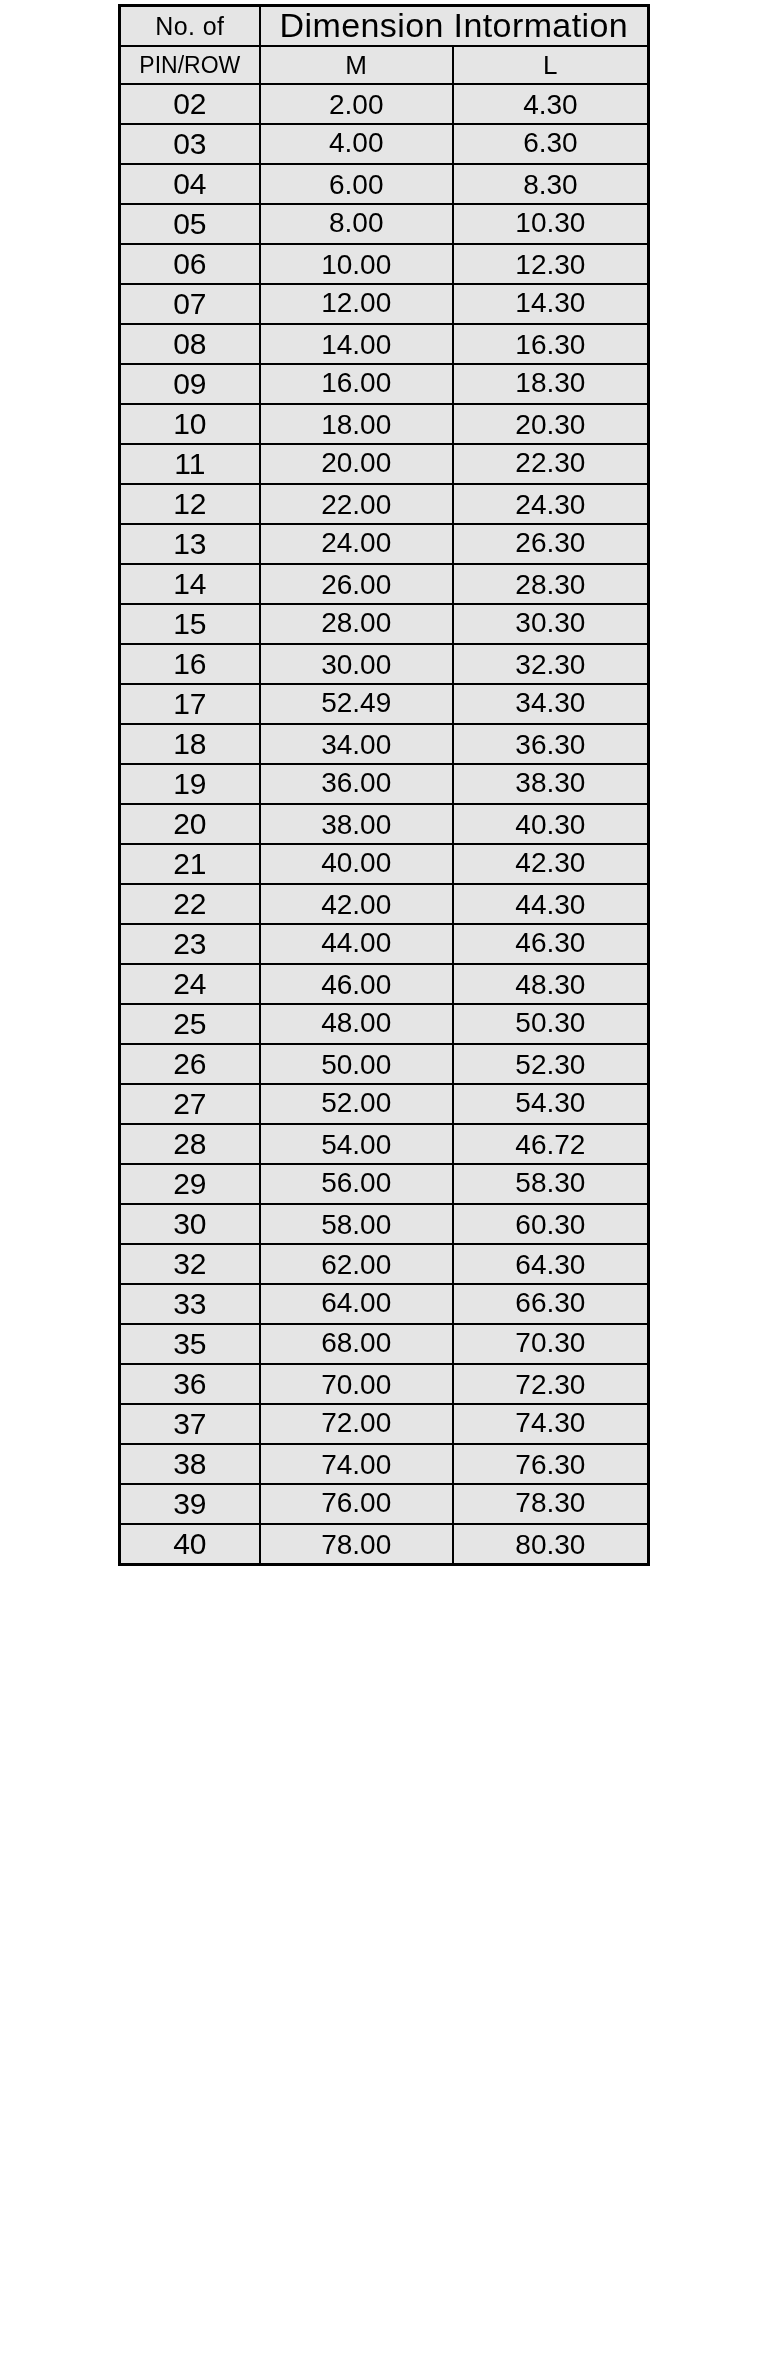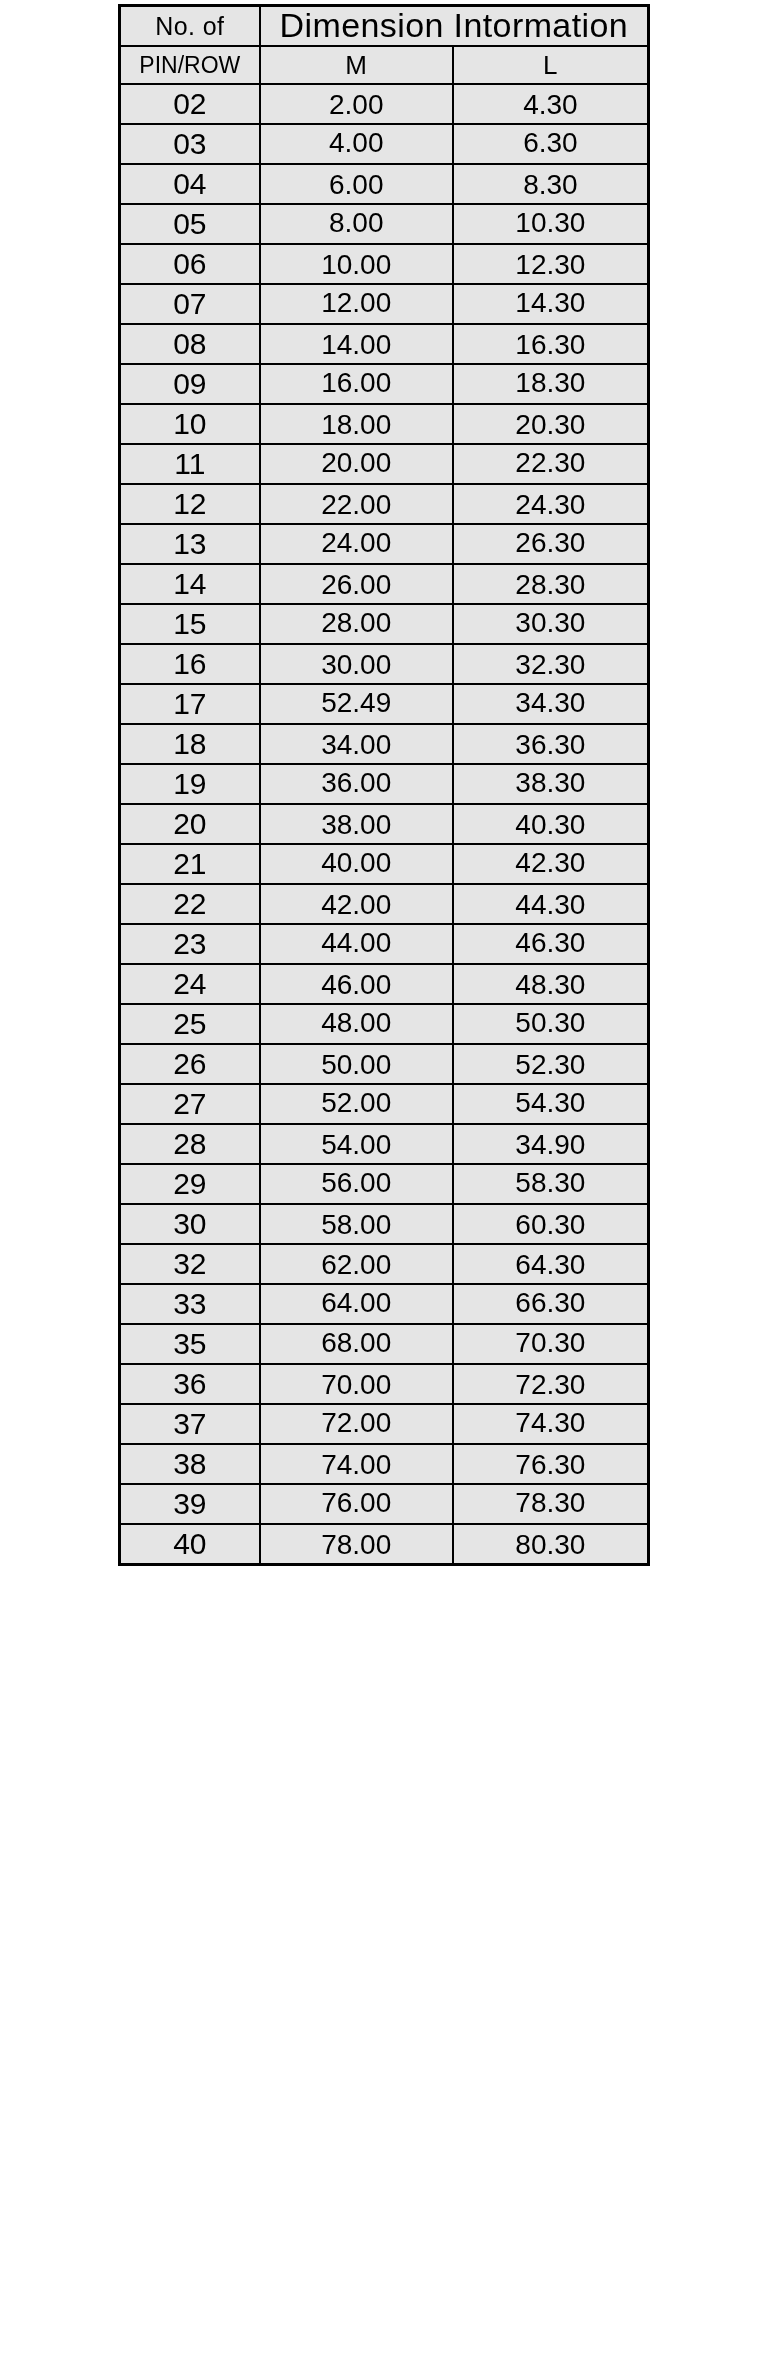--- a/index.html
+++ b/index.html
@@ -219,21 +219,21 @@
           <td><span class="nudge-down">52.30</span></td>
         </tr>
         <tr>
           <td class="pin-cell">27</td>
           <td><span class="nudge-up">52.00</span></td>
           <td><span class="nudge-up">54.30</span></td>
         </tr>
         <tr>
           <td class="pin-cell">28</td>
           <td><span class="nudge-down">54.00</span></td>
-          <td><span class="nudge-down">34.90</span></td>
+          <td><span class="nudge-down">46.72</span></td>
         </tr>
         <tr>
           <td class="pin-cell">29</td>
           <td><span class="nudge-up">56.00</span></td>
           <td><span class="nudge-up">58.30</span></td>
         </tr>
         <tr>
           <td class="pin-cell">30</td>
           <td><span class="nudge-down">58.00</span></td>
           <td><span class="nudge-down">60.30</span></td>

